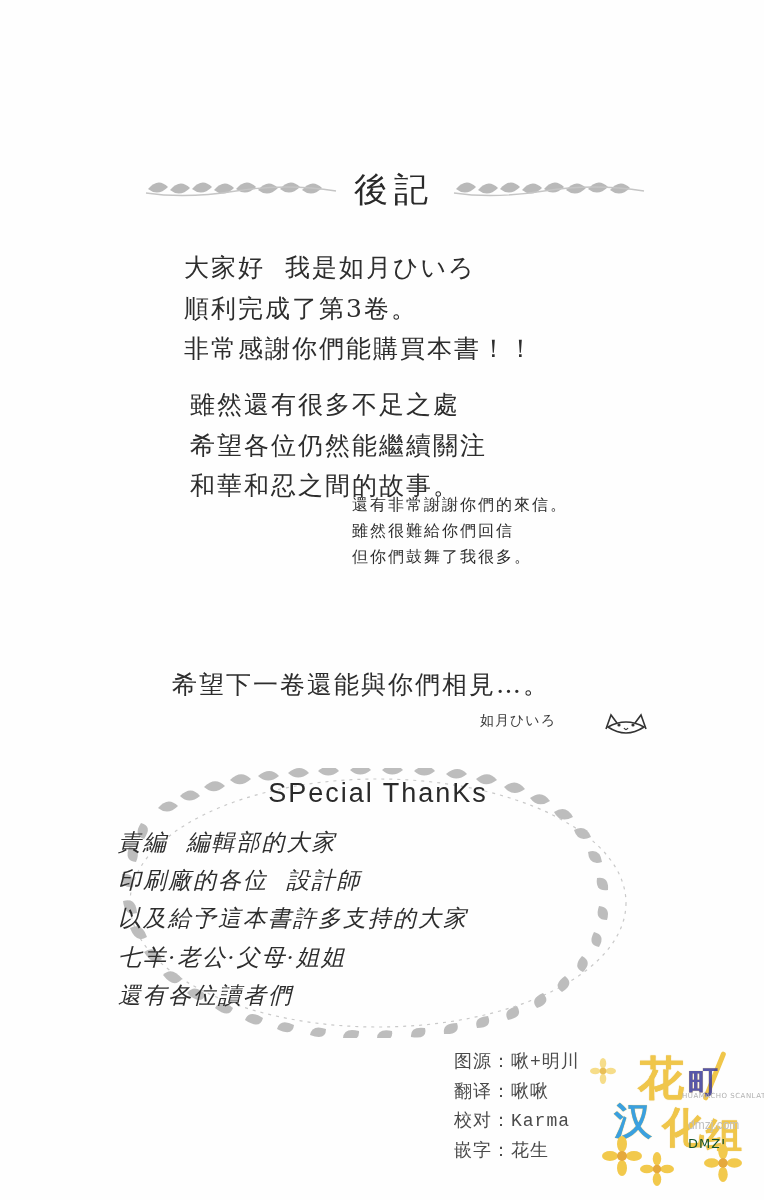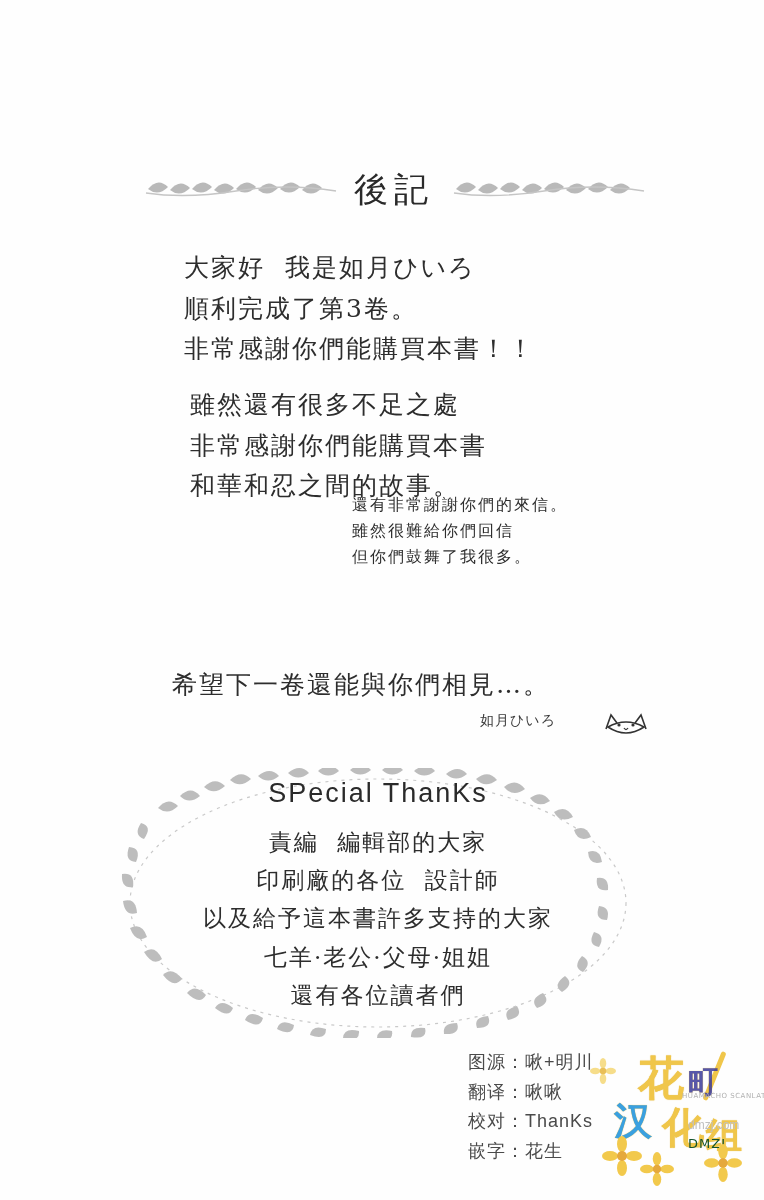--- a/index.html
+++ b/index.html
@@ -99,36 +99,37 @@
     font-size: 27px;
     font-family: Liberation Sans, sans-serif;
     color: #2a2a2a;
     letter-spacing: 2px;
   }
   .thanks-lines {
     position: absolute;
     top: 55px;
     left: 0;
     width: 520px;
-    text-align: center;
+    text-align: left;
     font-size: 23px;
     font-family: "DejaVu Serif", serif;
     color: #2d2d2d;
     line-height: 1.66;
     white-space: pre;
     letter-spacing: 2px;
+    font-style: italic;
   }
 
   
   .credits {
     position: absolute;
     top: 1048px;
-    left: 468px;
+    left: 454px;
     font-size: 18px;
-    font-family: Liberation Sans, sans-serif;
+    font-family: Liberation Mono, monospace;
     color: #4a4a4a;
     line-height: 1.65;
     letter-spacing: 1px;
   }
   .credits div { white-space: pre; }
 
   
   .wm {
     position: absolute;
     top: 1040px;
@@ -215,21 +216,21 @@
         <path d="M162 17 q10 -12 20 -2 q-10 10 -20 2 z"></path>
       </g>
       <path d="M6 20 q40 6 90 -2 q50 -8 100 0" stroke="#c5c5c5" stroke-width="1.4" fill="none"></path>
     </svg>
   </div>
 
   <div class="hand blk1">大家好  我是如月ひいろ
 順利完成了第3卷。
 非常感謝你們能購買本書！！</div>
   <div class="hand blk2">雖然還有很多不足之處
-非常感謝你們能購買本書
+希望各位仍然能繼續關注
 和華和忍之間的故事。</div>
   <div class="hand blk3">還有非常謝謝你們的來信。
 雖然很難給你們回信
 但你們鼓舞了我很多。</div>
   <div class="hand blk4">希望下一卷還能與你們相見…。</div>
 
   <div class="signature">如月ひいろ</div>
 
   <svg class="sig-cat" viewBox="0 0 48 30">
     <path d="M4 22 L9 8 L15 16" stroke="#333" stroke-width="1.6" fill="none"></path>
@@ -291,21 +292,21 @@
     <div class="thanks-lines">責編  編輯部的大家
 印刷廠的各位  設計師
 以及給予這本書許多支持的大家
 七羊·老公·父母·姐姐
 還有各位讀者們</div>
   </div>
 
   <div class="credits">
     <div><span>图源</span><span>：</span><span>啾+明川</span></div>
     <div><span>翻译</span><span>：</span><span>啾啾</span></div>
-    <div><span>校对</span><span>：</span><span>ThanKs</span></div>
+    <div><span>校对</span><span>：</span><span>Karma</span></div>
     <div><span>嵌字</span><span>：</span><span>花生</span></div>
   </div>
 
   <div class="wm">
     <div class="wm-slash"></div>
     <div class="wm-char wm-c1">花</div>
     <div class="wm-char wm-c2">町</div>
     <div class="wm-char wm-c3">汉</div>
     <div class="wm-char wm-c4">化</div>
     <div class="wm-char wm-c5">组</div>

